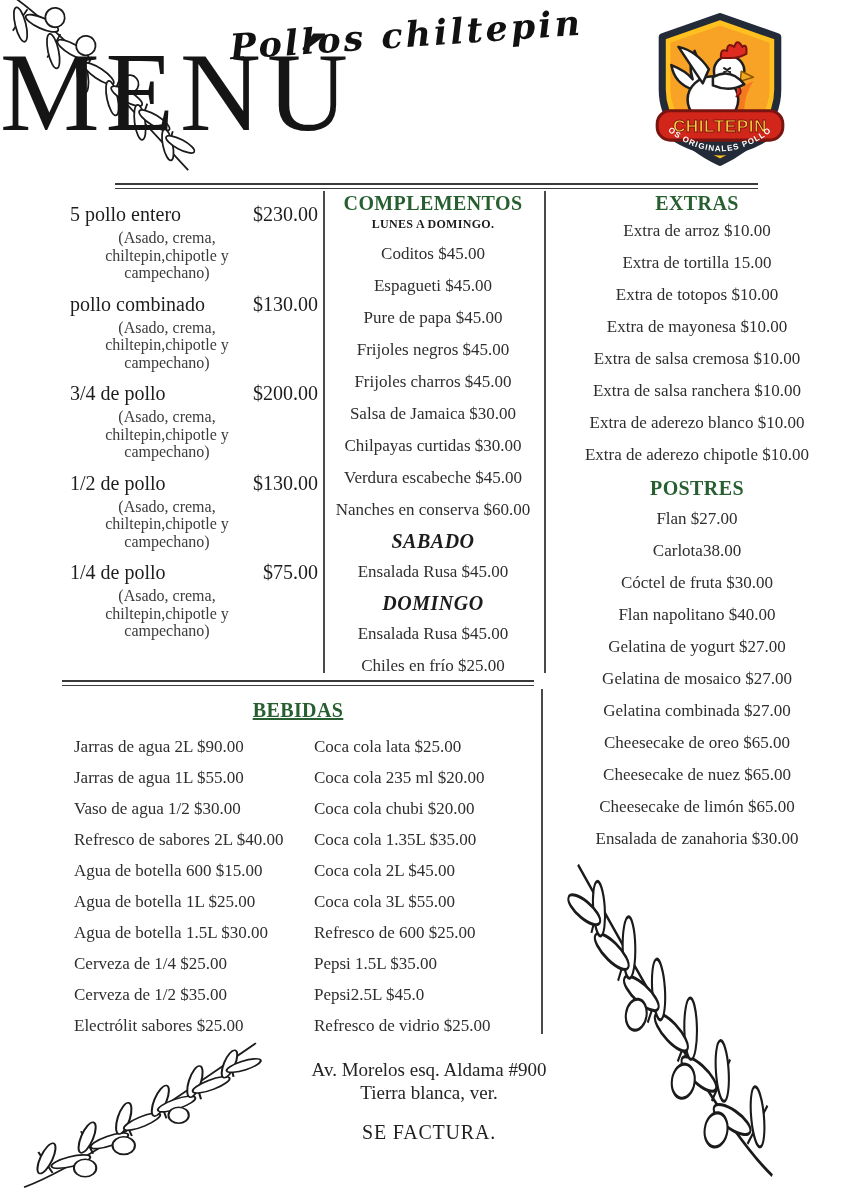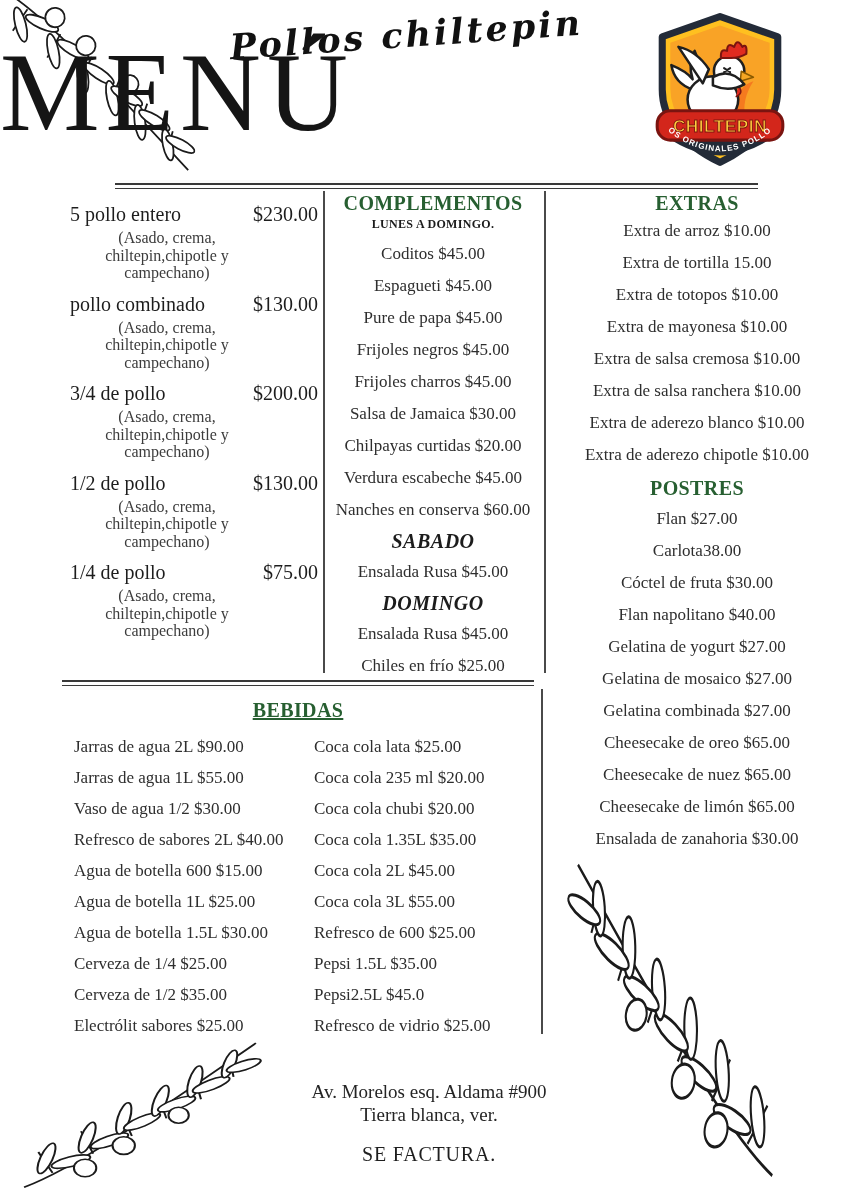--- a/index.html
+++ b/index.html
@@ -52,21 +52,21 @@
 
   
   #bebidas { position:absolute; left:62px; top:680px; width:472px; }
   .beb-title { margin:13px 0 15px;text-decoration:underline; }
   .beb-cols { display:flex; }
   .beb-col-left  { width:252px; padding-left:12px; box-sizing:border-box; }
   .beb-col-right { width:220px; }
   #bebidas .menu-line { text-align:left; margin-bottom:11px; }
 
   
-  #footer { position:absolute; left:234px; top:1080px; width:390px; text-align:center; }
+  #footer { position:absolute; left:234px; top:1058px; width:390px; text-align:center; }
   .addr { font-size:19px; line-height:23px; color:#252525; }
   .factura { font-size:20px; margin-top:17px; letter-spacing:0.8px; color:#1e1e1e; }
 
   
   .branch { position:absolute; pointer-events:none; }
   #branch-tl { left:-10px; top:-12px; width:212px; height:192px; transform:scaleY(-1) rotate(-6deg); }
   #branch-bl { left:18px; top:1032px; width:244px; height:160px; }
   #branch-r  { left:552px; top:858px; width:248px; height:312px; transform:scaleX(-1) rotate(-8deg); }
 </style>
 </head>
@@ -199,21 +199,21 @@
     <div class="green-heading">COMPLEMENTOS</div>
     <div class="comp-sub">LUNES A DOMINGO.</div>
     <div>
 
     <div class="menu-line">Coditos $45.00</div>
         <div class="menu-line">Espagueti $45.00</div>
         <div class="menu-line">Pure de papa $45.00</div>
         <div class="menu-line">Frijoles negros $45.00</div>
         <div class="menu-line">Frijoles charros $45.00</div>
         <div class="menu-line">Salsa de Jamaica $30.00</div>
-        <div class="menu-line">Chilpayas curtidas $20.00</div>
+        <div class="menu-line">Chilpayas curtidas $30.00</div>
         <div class="menu-line">Verdura escabeche $45.00</div>
         <div class="menu-line">Nanches en conserva $60.00</div>
       </div>
     <div class="day-heading">SABADO</div>
     <div>
 
     <div class="menu-line">Ensalada Rusa $45.00</div>
       </div>
     <div class="day-heading">DOMINGO</div>
     <div>

